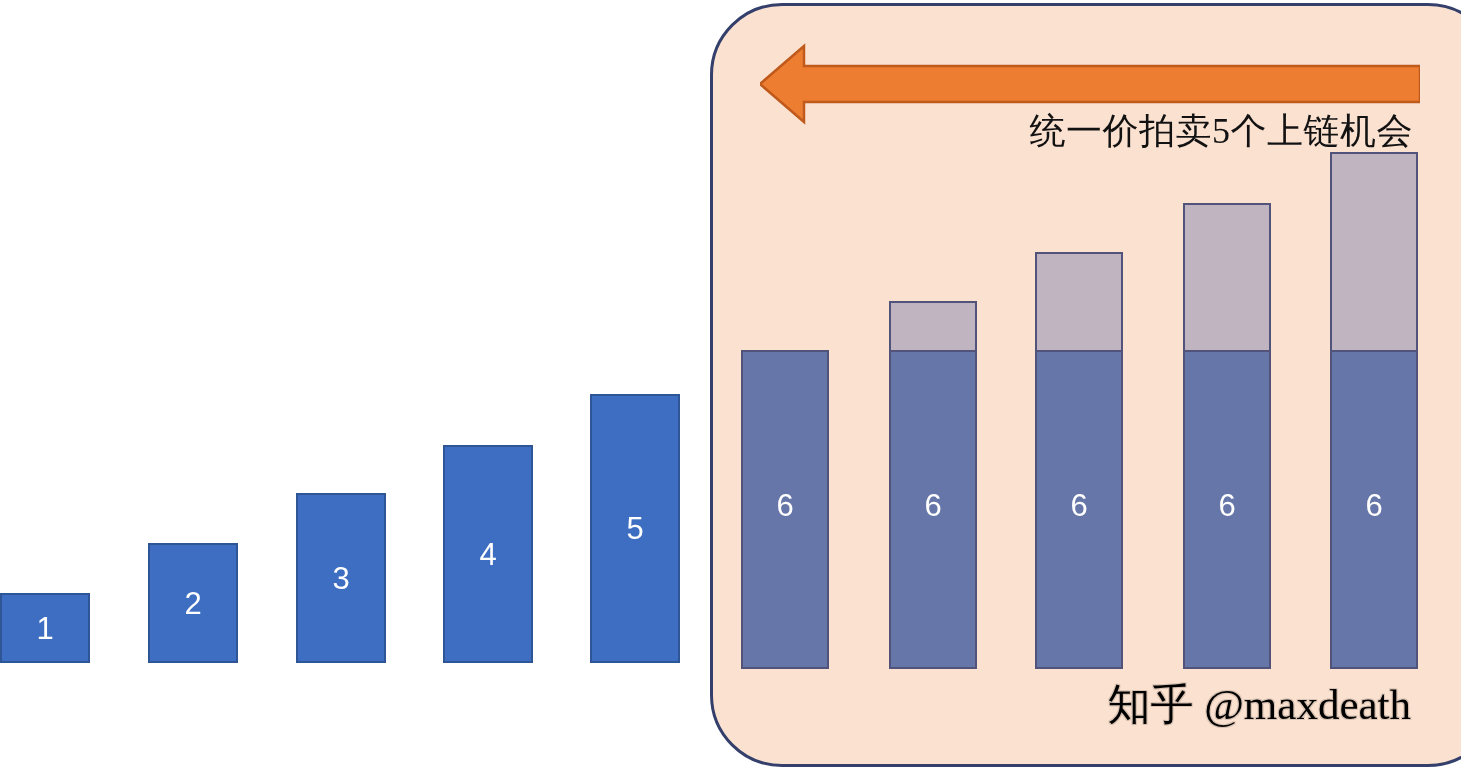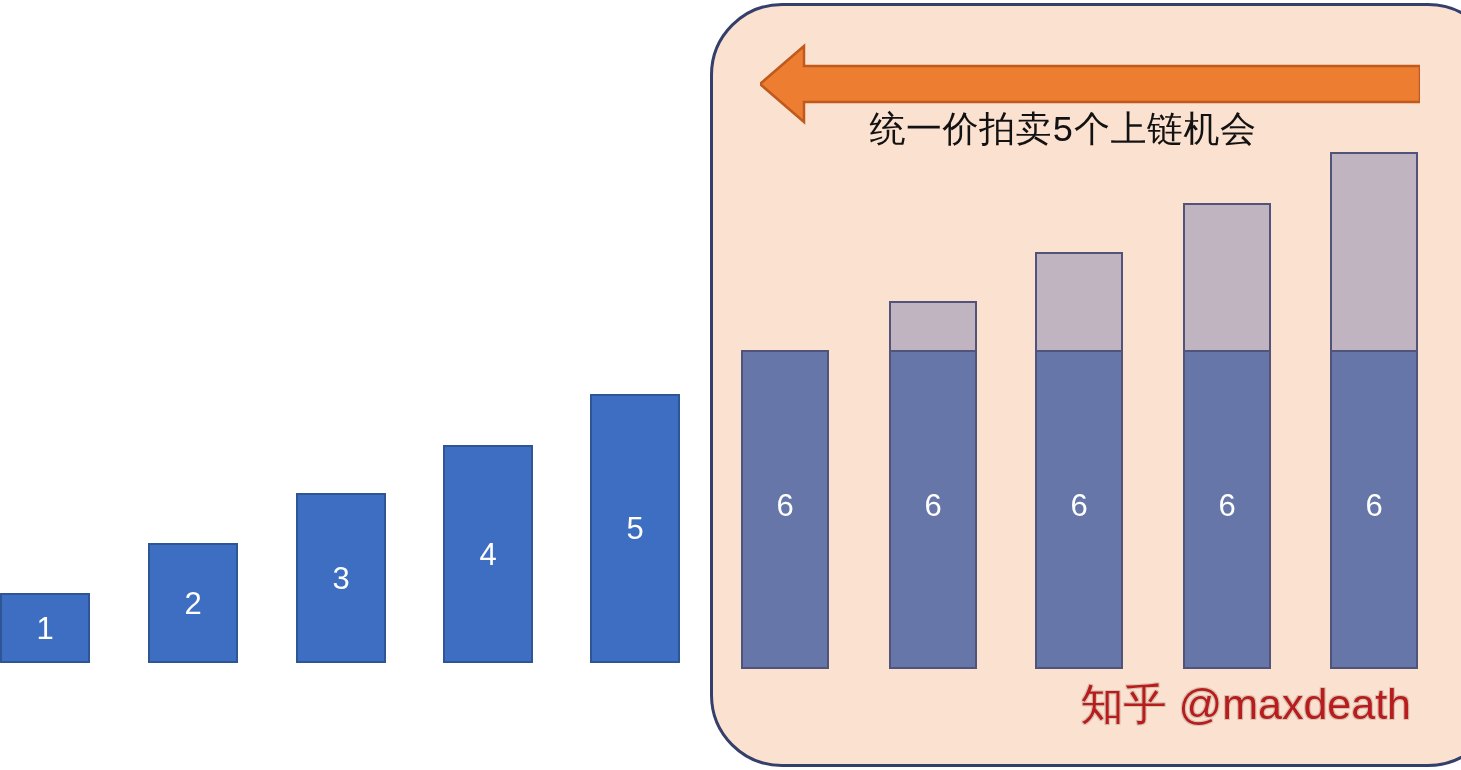--- a/index.html
+++ b/index.html
@@ -58,26 +58,26 @@
     height: 82px;
   }
   .arrow-wrap svg { display: block; width: 100%; height: 100%; }
 
   
   .caption {
     position: absolute;
     left: 0;
     top: 104px;
     width: 700px;
-    text-align: center;
+    text-align: right;
     color: #121212;
     font-size: 36px;
     line-height: 1.2;
     letter-spacing: 0.5px;
-    font-family: Liberation Mono, monospace;
+    font-family: Liberation Serif, serif;
     white-space: nowrap;
   }
 
   
   .rbars { position: absolute; left: 0; top: 0; width: 790px; height: 764px; }
   .rbar { position: absolute; width: 88px; }
   .rbar .top {
     position: absolute;
     left: 0; right: 0;
     background: #bfb4c0;
@@ -102,27 +102,27 @@
     font-family: "Liberation Sans", "DejaVu Sans", sans-serif;
   }
 
   
   .watermark {
     position: absolute;
     right: 86px;
     bottom: 38px;
     font-size: 43px;
     line-height: 1;
-    color: #b91c1c;
+    color: #000000;
     text-shadow:
        1px 1px 0 #d9c2b2,
       -1px 1px 0 #d9c2b2,
        1px -1px 0 #d9c2b2,
       -1px -1px 0 #d9c2b2;
-    font-family: Liberation Sans, sans-serif;
+    font-family: Liberation Serif, serif;
     white-space: nowrap;
   }
 </style>
 </head>
 <body>
 
 <div id="stage">
 
   <div class="left-chart">
     <div class="lbar" style="left:0px;width:90px;top:593px;height:70px;">

